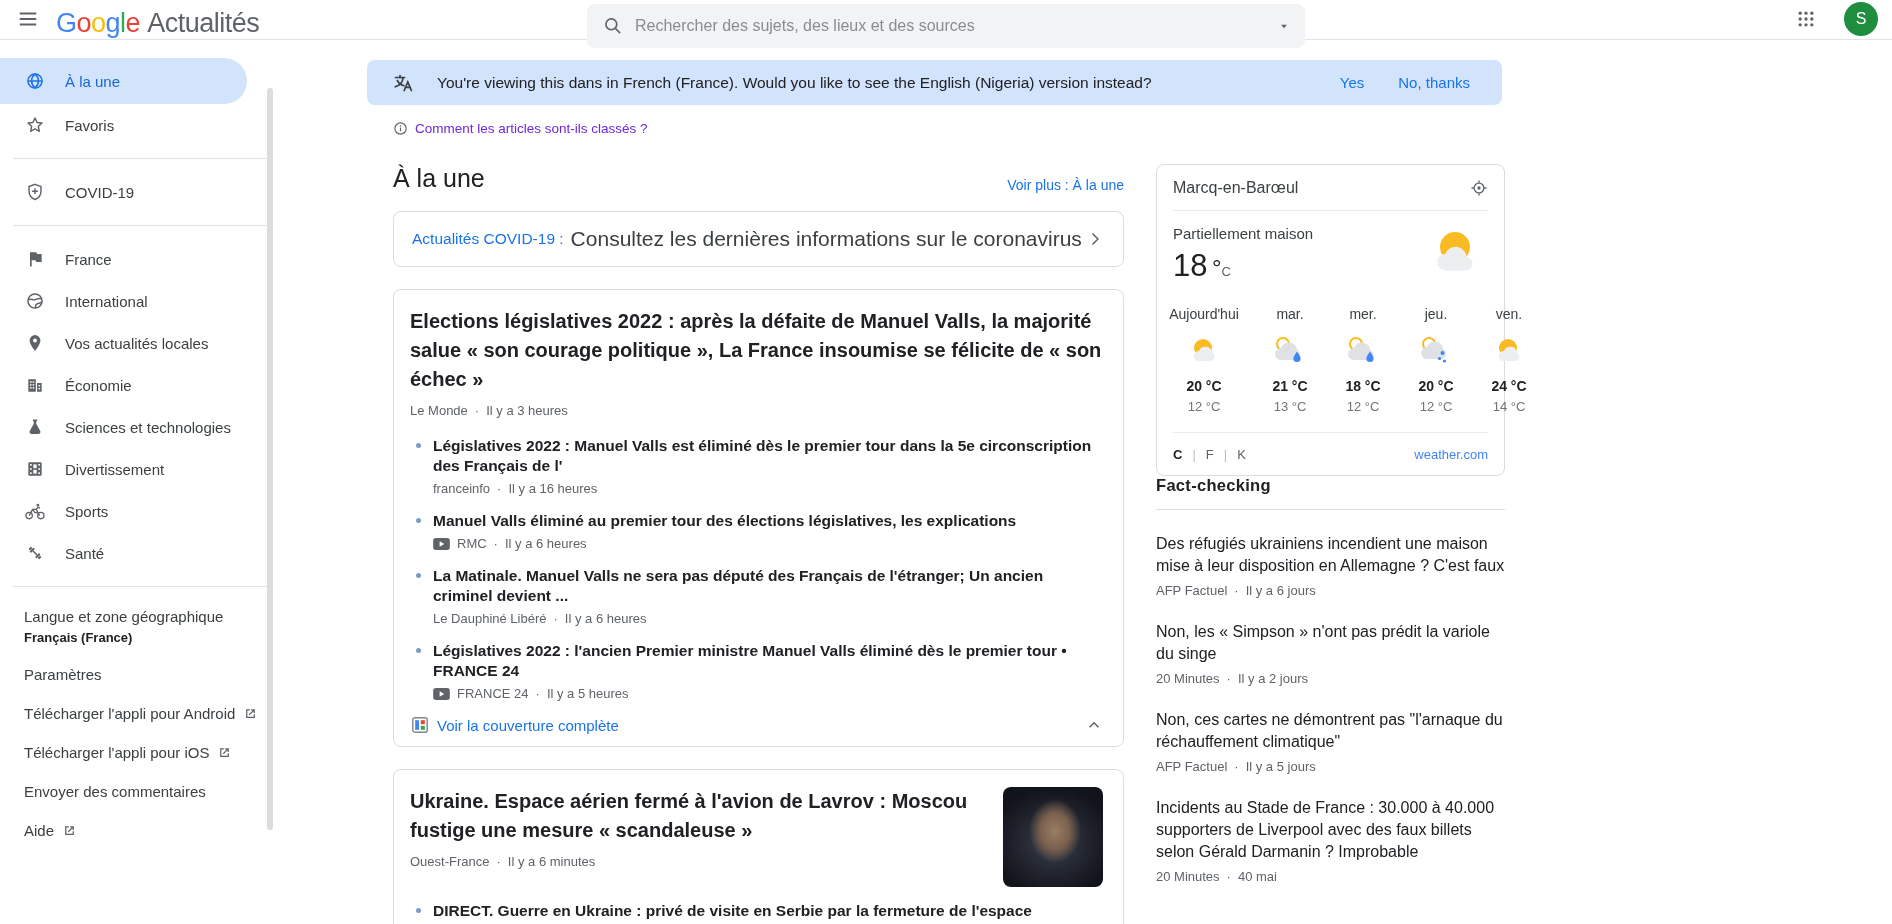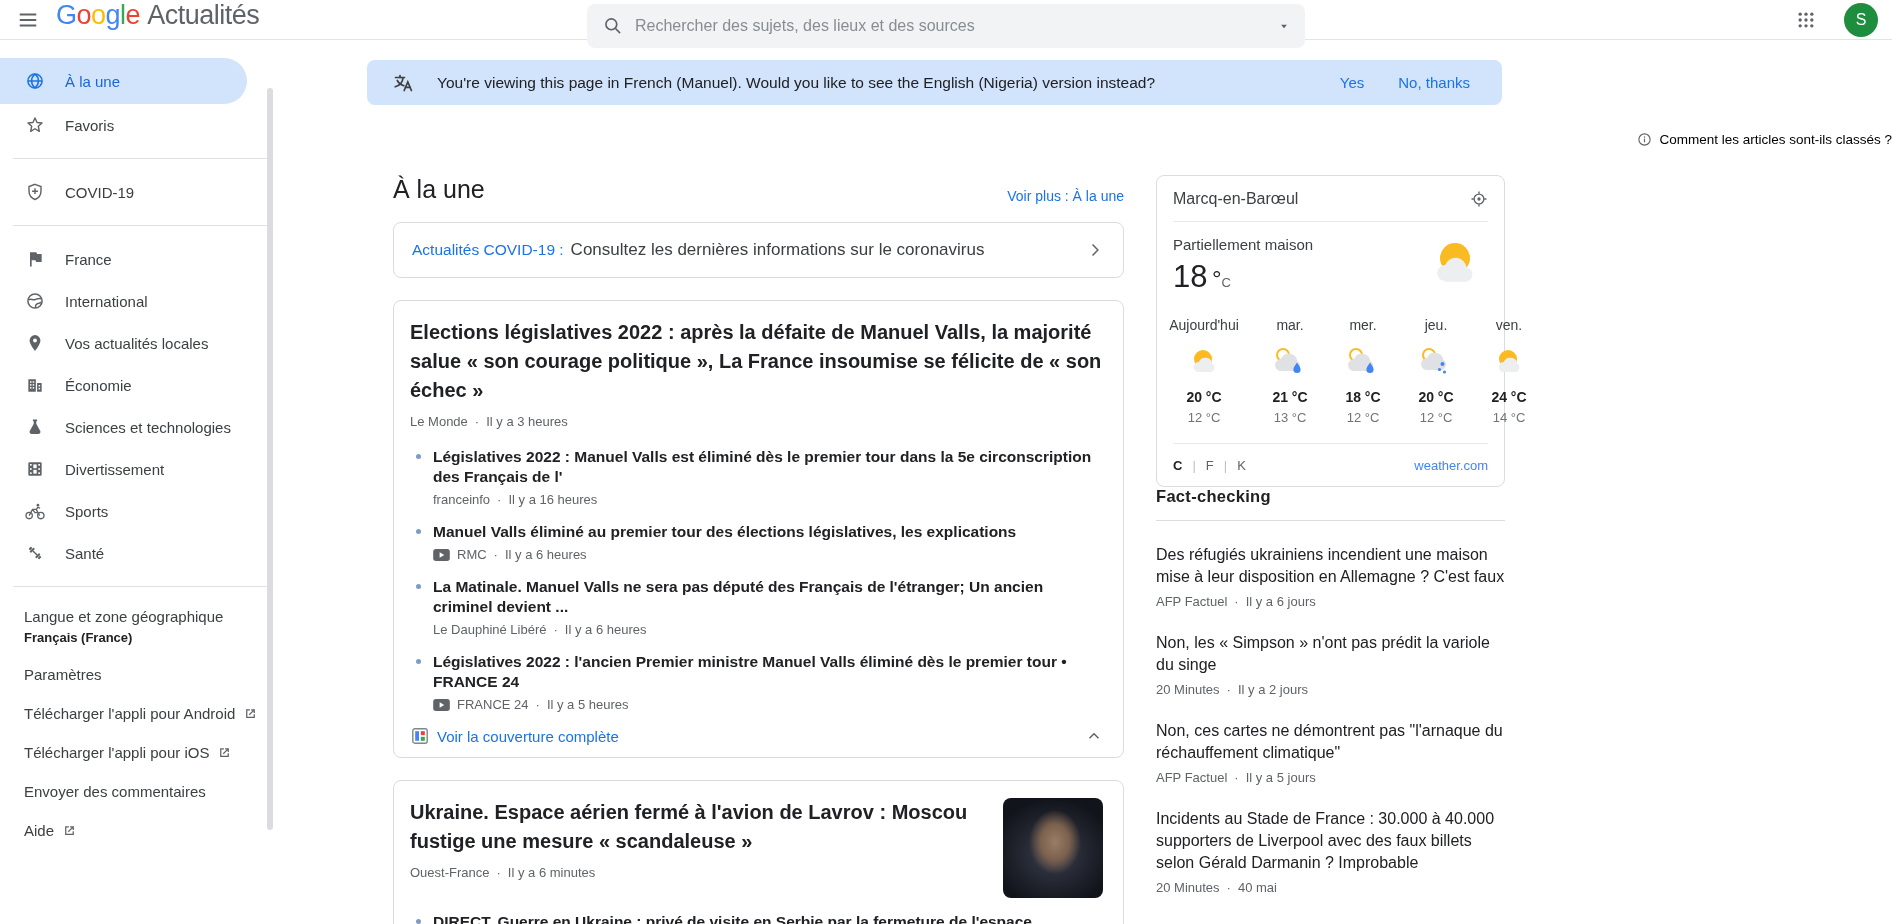--- a/index.html
+++ b/index.html
@@ -1,21 +1,21 @@
 <!DOCTYPE html>
 <html><head>
 <meta charset="utf-8">
 <style>
   * { margin:0; padding:0; box-sizing:border-box; }
   html,body { width:1892px; height:924px; overflow:hidden; background:#fff;
     font-family:"Liberation Sans", sans-serif; }
   .page { width:1892px; height:924px; position:relative; background:#fff; overflow:hidden; }
 
   
-  header { height:40px; display:flex; align-items:flex-start; padding:0 14px 0 8px;
+  header { height:40px; display:flex; align-items:flex-end; padding:0 14px 0 8px;
     border-bottom:1px solid #e0e3e7; position:relative; background:#fff; z-index:5; }
   .icon-btn { width:40px; height:40px; border:none; background:transparent; border-radius:50%;
     display:flex; align-items:center; justify-content:center; cursor:pointer; }
   .logo { display:flex; align-items:baseline; margin-left:8px; font-size:27px; letter-spacing:-0.5px; }
   .logo .gword { font-weight:500; }
   .logo .product { color:#5f6368; margin-left:7px; font-weight:400; }
   .searchbar { position:absolute; left:50%; transform:translateX(-50%); top:4px;
     width:718px; height:44px; background:#f1f3f4; border-radius:8px;
     display:flex; align-items:center; padding:0 14px 0 16px; }
   .searchbar input { flex:1; border:none; background:transparent; outline:none;
@@ -49,36 +49,36 @@
   .side-link { padding:11px 0; font-size:15px; color:#3c4043; cursor:pointer;
     display:flex; align-items:center; gap:8px; }
 
   
   .banner { margin:20px 0 0 87px; width:1135px; height:45px; background:#d2e3fc; border-radius:8px;
     display:flex; align-items:center; padding:0 32px 0 24px; }
   .banner .btext { font-size:15.5px; color:#202124; margin-left:22px; }
   .banner .actions { margin-left:auto; display:flex; gap:34px; }
   .blink { color:#1a73e8; font-size:15px; font-weight:500; cursor:pointer; white-space:nowrap; }
 
-  .ranking-note { margin:27px 0 0 113px; display:flex; align-items:center; gap:7px;
-    color:#000000; font-size:13.5px; cursor:pointer;justify-content:flex-end; }
+  .ranking-note { margin:16px 0 0 113px; display:flex; align-items:center; gap:7px;
+    color:#6d28d9; font-size:13.5px; cursor:pointer; }
 
   
   .columns { margin:28px 0 0 113px; display:flex; gap:32px; align-items:flex-start; }
   .main-col { width:731px; }
   .right-col { width:349px; }
 
   .section-head { display:flex; align-items:flex-end; }
   .section-title { font-size:25px; color:#202124; font-weight:400; }
   .see-more { margin-left:auto; color:#1a73e8; font-size:14px; font-weight:500; cursor:pointer; }
 
   .covid-card { margin-top:18px; border:1px solid #dadce0; border-radius:8px; height:56px;
     display:flex; align-items:center; padding:0 18px; cursor:pointer; }
   .covid-card .clink { color:#1a73e8; font-size:15.5px; }
-  .covid-card .ctext { color:#3c4043; font-size:17px; margin-left:7px; }
+  .covid-card .ctext { color:#3c4043; font-size:21px; margin-left:7px; }
   .covid-card .chev { margin-left:auto; display:flex; }
 
   .cluster { margin-top:22px; border:1px solid #dadce0; border-radius:8px; padding:17px 20px 12px 16px; }
   .cluster-top { display:flex; }
   .headline { font-size:20px; line-height:29px; font-weight:700; color:#202124; cursor:pointer; }
   .meta { font-size:13px; color:#5f6368; display:flex; align-items:center; gap:7px; }
   .meta .sep::before { content:"·"; color:#5f6368; }
   .cluster-top .meta { margin-top:9px; }
   .thumb { width:100px; height:100px; border-radius:8px; margin-left:24px; flex-shrink:0; cursor:pointer;
     background:
@@ -350,21 +350,21 @@
         <svg width="24" height="24" viewBox="0 0 24 24">
           <g fill="none" stroke="#3c4043" stroke-width="1.7" stroke-linecap="round">
             <path d="M4.5 6.5h9"></path>
               <path d="M9 4.5v2"></path>
             <path d="M6.3 9.5c1.6 3 4.2 4.6 6.6 5.2"></path>
             <path d="M12 6.8c-.4 4.4-3.6 7.7-7.8 9"></path>
             <path d="M13.2 19.5l3.6-8.5 3.6 8.5"></path>
               <path d="M14.6 16.3h4.6"></path>
           </g>
         </svg>
-        <span class="btext">You're viewing this page in French (Manuel). Would you like to see the English (Nigeria) version instead?</span>
+        <span class="btext">You're viewing this dans in French (France). Would you like to see the English (Nigeria) version instead?</span>
         <span class="actions">
           <span class="blink">Yes</span>
           <span class="blink">No, thanks</span>
         </span>
       </div>
 
       <div class="ranking-note">
         <svg width="15" height="15" viewBox="0 0 24 24">
             <circle cx="12" cy="12" r="9" fill="none" stroke="#5f6368" stroke-width="1.8"></circle>
             <rect x="11.1" y="10.5" width="1.8" height="6" fill="#5f6368"></rect>

